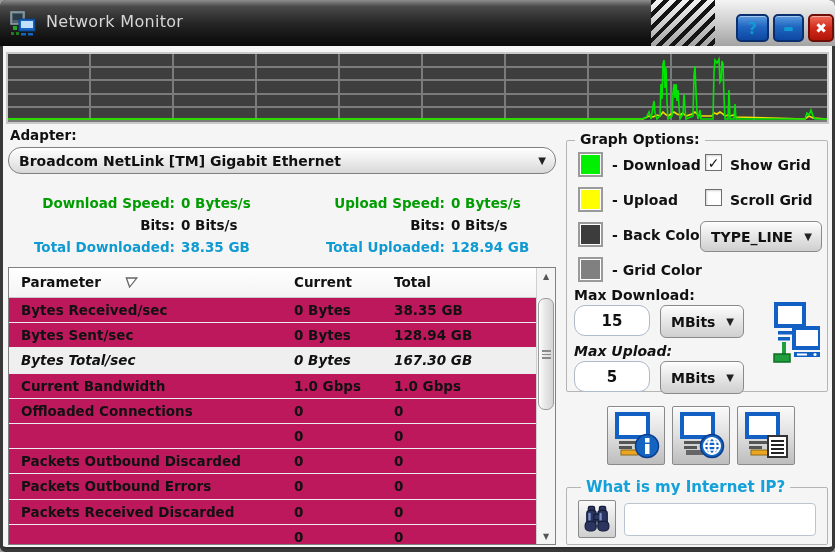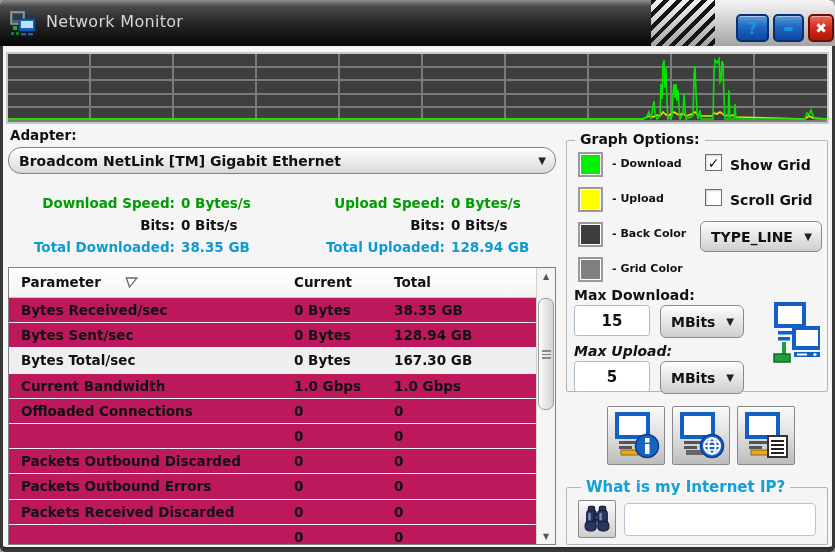--- a/index.html
+++ b/index.html
@@ -47,47 +47,47 @@
   .green{color:#009c00;} .blue{color:#0f9ad2;} .black{color:#111;}
   
   .table{position:absolute;left:8px;top:267px;width:548px;height:278px;background:#fff;
          border:1px solid #808080;overflow:hidden;}
   .colsep{position:absolute;top:0;bottom:0;width:1px;background:#e4e4e4;}
   .thead{position:relative;height:30px;border-bottom:1px solid #c8c8c8;
          background:linear-gradient(180deg,#ffffff,#f4f4f4);}
   .th{position:absolute;top:6px;font-size:13.5px;font-weight:bold;color:#111;}
   .sorticon{display:inline-block;margin-left:24px;vertical-align:-1px;}
   .trow{position:relative;height:25.2px;border-bottom:1px solid #ececec;background:#be185d;}
-  .trow.alt{background:#efefef;}
+  .trow.alt{background:#efefef;font-style:italic;}
   .td{position:absolute;top:4px;font-size:13.5px;font-weight:bold;color:#111;white-space:nowrap;}
   .td.c1{left:12px;} .td.c2{left:285px;} .td.c3{left:385px;}
   .th.c1{left:12px;} .th.c2{left:285px;} .th.c3{left:385px;}
   .scrollbar{position:absolute;right:0;top:0;bottom:0;width:19px;background:#f4f4f4;
              border-left:1px solid #cfcfcf;}
   .sb-arrow{position:absolute;left:0;width:18px;height:16px;display:flex;align-items:center;
             justify-content:center;font-size:8px;color:#555;}
   .sb-thumb{position:absolute;left:1px;top:30px;width:16px;height:112px;border:1px solid #9a9a9a;
             border-radius:7px;background:linear-gradient(90deg,#fdfdfd,#e9e9e9 40%,#d4d4d4);
             display:flex;align-items:center;justify-content:center;}
   .sb-grip{width:9px;height:9px;background:repeating-linear-gradient(#8a8a8a 0 1.5px,transparent 1.5px 3.5px);}
   
   .groupbox{position:absolute;border:1px solid #b5b5b5;border-radius:2px;}
   .gb-legend{position:absolute;top:-10px;left:8px;background:#f5f5f5;padding:0 5px;
              font-size:14px;font-weight:bold;color:#111;white-space:nowrap;}
   .gb-legend.cyan{color:#14a0d8;font-size:15px;left:14px;}
   .swatch{position:absolute;width:25px;height:25px;border:2px solid #9a9a9a;box-shadow:inset 0 0 0 1px #fff;}
-  .swlabel{position:absolute;font-size:11px;font-weight:bold;color:#111;}
+  .swlabel{position:absolute;font-size:14px;font-weight:bold;color:#111;}
   .checkbox{position:absolute;width:17px;height:17px;background:#fff;border:1px solid #6f6f6f;
             box-shadow:inset 1px 1px 2px rgba(0,0,0,.18);display:flex;align-items:center;justify-content:center;
             font-size:14px;font-weight:bold;color:#111;line-height:1;}
   .cblabel{position:absolute;font-size:14px;font-weight:bold;color:#111;}
   .dd{border:1.5px solid #8a8a8a;border-radius:6px;font-size:14px;
       background:linear-gradient(180deg,#fdfdfd 0%,#e8e8e8 45%,#cfcfcf 100%);
       box-shadow:inset 0 1px 0 #fff;}
-  .numinput{position:absolute;border:1px solid #aebbc9;border-radius:3px;background:#fff;
+  .numinput{position:absolute;border:1px solid #aebbc9;border-radius:11px;background:#fff;
             text-align:center;font-size:15px;font-weight:bold;color:#111;}
   .bigbtn{position:absolute;top:406px;width:58px;height:59px;border:1px solid #8a8a8a;border-radius:2px;
           background:linear-gradient(180deg,#fafafa 0%,#e2e2e2 45%,#bdbdbd 100%);
           box-shadow:inset 0 1px 0 #fff;display:flex;align-items:center;justify-content:center;}
   .binobtn{position:absolute;width:38px;height:38px;border:1px solid #8a8a8a;border-radius:2px;
            background:linear-gradient(180deg,#fafafa,#cfcfcf);display:flex;align-items:center;justify-content:center;}
   .ipinput{position:absolute;border:1px solid #b9c6d2;border-radius:4px;background:#fff;height:33px;
            font-size:14px;padding:0 8px;}
   .neticon{position:absolute;}
 </style>

